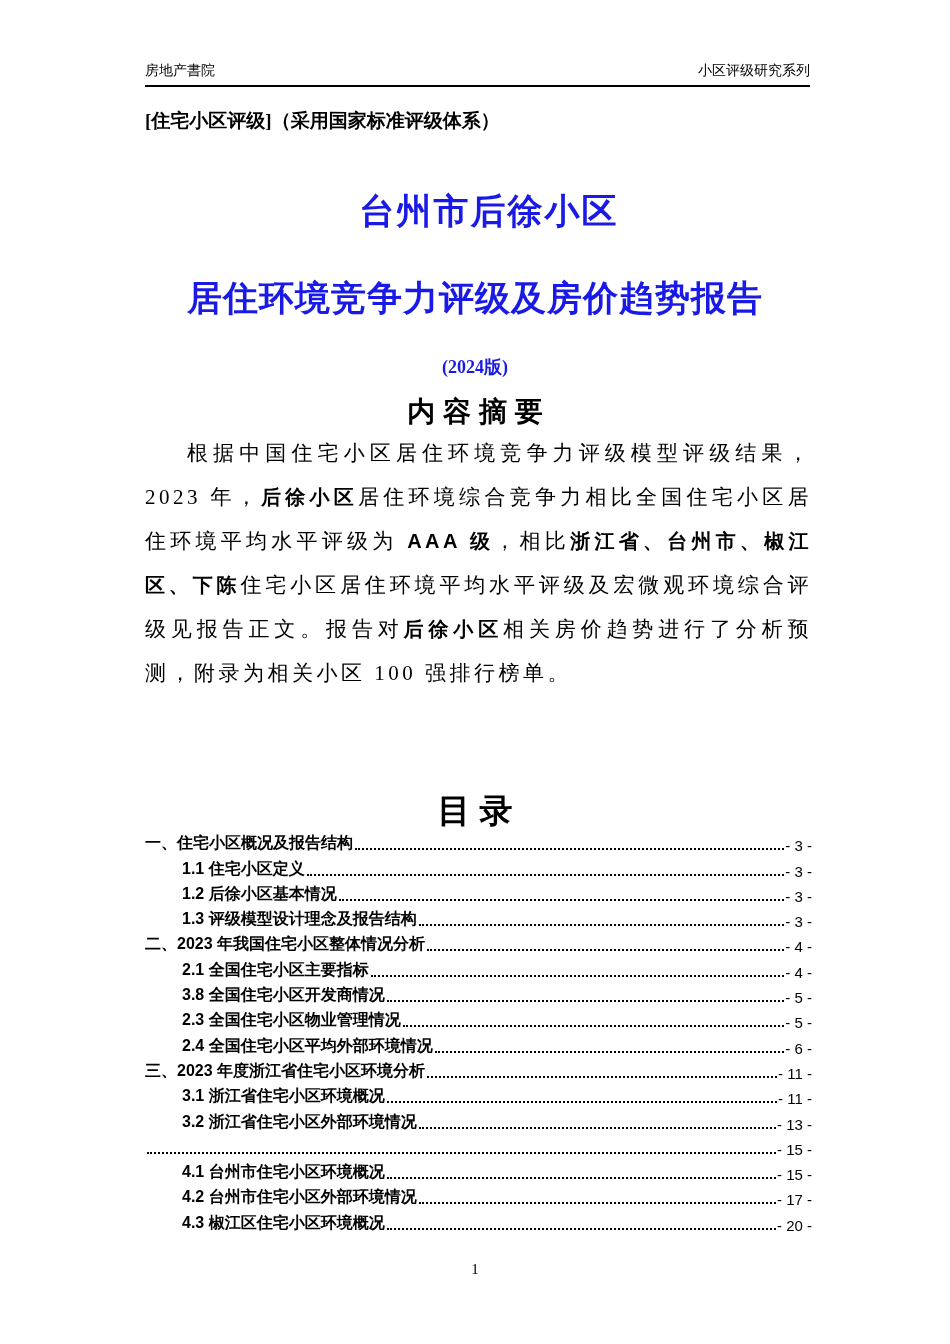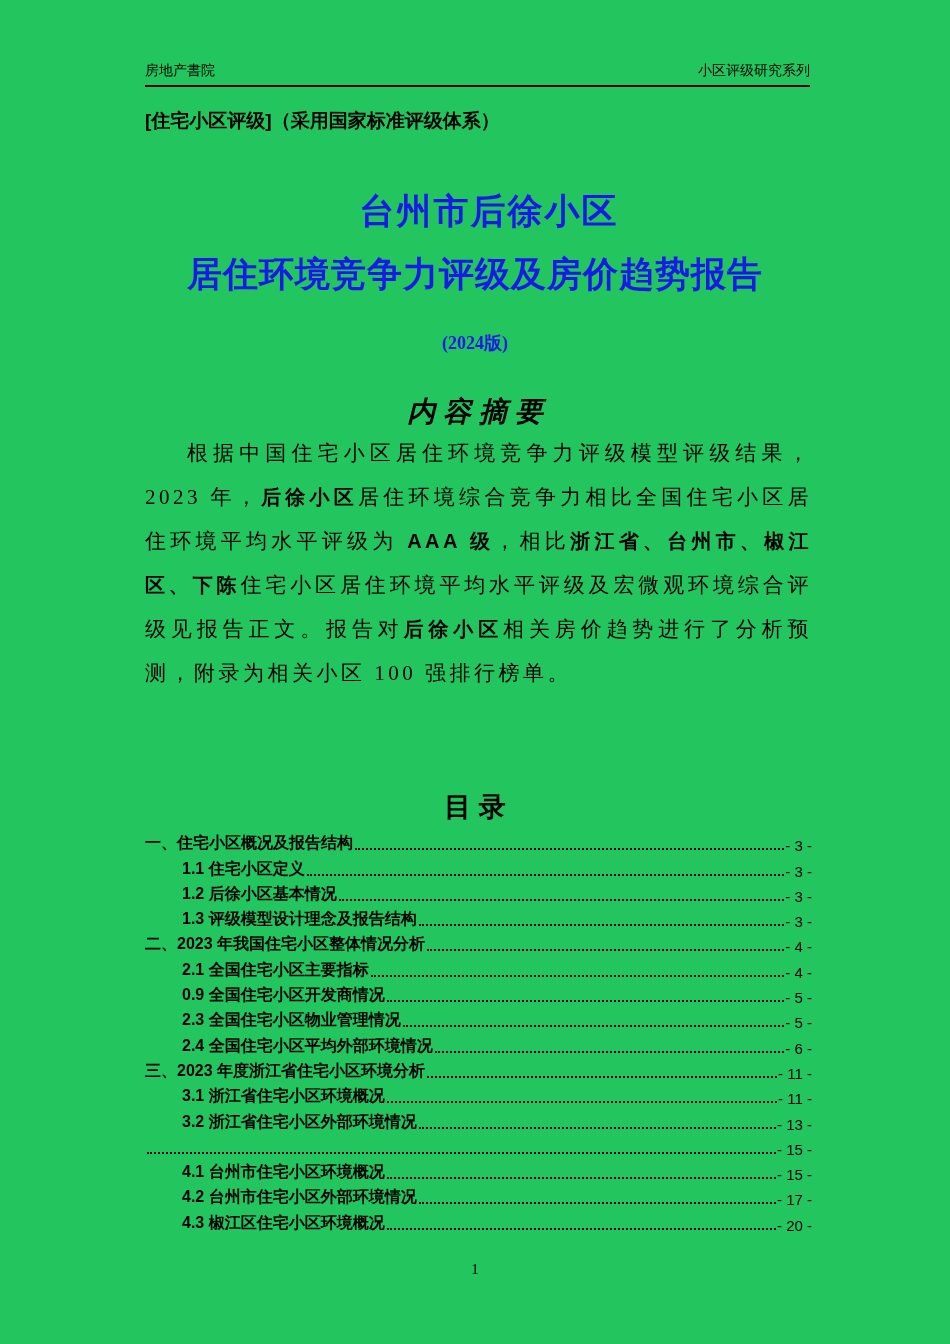--- a/index.html
+++ b/index.html
@@ -3,79 +3,78 @@
 <meta charset="utf-8">
 <style>
   :root { --title-color: #1a1ae6; }
   * { margin: 0; padding: 0; box-sizing: border-box; }
   html, body { background: #888; }
   .page {
     position: relative;
     width: 950px;
     height: 1344px;
     margin: 0 auto;
-    background: #22c55e;
+    background: #ffffff;
     color: #000;
     font-family: "Liberation Serif", "DejaVu Serif", serif;
     overflow: hidden;
   }
   .doc-header {
     position: absolute;
     left: 145px; right: 140px; top: 62px;
     display: flex;
     justify-content: space-between;
     align-items: flex-end;
     font-family: "Liberation Sans", "DejaVu Sans", sans-serif;
     font-size: 14px;
     padding-bottom: 5px;
     border-bottom: 2px solid #000;
   }
   .bracket-line {
     position: absolute;
     left: 145px; top: 108px;
-    font-family: Liberation Sans, sans-serif;
+    font-family: Liberation Serif, serif;
     font-size: 19px;
     font-weight: bold;
   }
   .title-block {
     position: absolute;
     left: 0; right: 0; top: 188px;
     text-align: center;
     color: var(--title-color);
     font-weight: bold;
   }
   .title-line1 { font-size: 35px; letter-spacing: 2px; margin-left: 28px; }
-  .title-line2 { font-size: 35px; letter-spacing: 1px; margin-top: 16px; }
+  .title-line2 { font-size: 35px; letter-spacing: 1px; margin-top: 40px; }
   .title-line3 { font-size: 18px; margin-top: 33px; }
   .summary-heading {
     position: absolute;
     left: 0; right: 0; top: 393px;
     text-align: center;
     font-family: "Liberation Sans", "DejaVu Sans", sans-serif;
     font-size: 28px;
     font-weight: bold;
-    font-style: italic;
   }
   .summary-para {
     position: absolute;
     left: 145px; top: 431px;
     width: 667px;
     font-size: 21px;
     line-height: 44px;
     letter-spacing: 3.5px;
     text-align: justify;
     text-indent: 2em;
   }
   .summary-para b { font-family: "Liberation Sans", "DejaVu Sans", sans-serif; font-size: 20px; }
   .toc-heading {
     position: absolute;
     left: 0; right: 0; top: 789px;
     text-align: center;
     font-family: "Liberation Sans", "DejaVu Sans", sans-serif;
-    font-size: 27px;
+    font-size: 33px;
     font-weight: bold;
   }
   .toc {
     position: absolute;
     left: 145px; top: 829px;
     width: 667px;
     text-align: right;
   }
   .toc-row {
     display: flex;
@@ -153,21 +152,21 @@
         <span class="toc-label">二、2023 年我国住宅小区整体情况分析</span>
         <span class="toc-dots"></span>
         <span class="toc-page">- 4 -</span>
       </a>
       <a class="toc-row lvl1">
         <span class="toc-label">2.1 全国住宅小区主要指标</span>
         <span class="toc-dots"></span>
         <span class="toc-page">- 4 -</span>
       </a>
       <a class="toc-row lvl1">
-        <span class="toc-label">0.9 全国住宅小区开发商情况</span>
+        <span class="toc-label">3.8 全国住宅小区开发商情况</span>
         <span class="toc-dots"></span>
         <span class="toc-page">- 5 -</span>
       </a>
       <a class="toc-row lvl1">
         <span class="toc-label">2.3 全国住宅小区物业管理情况</span>
         <span class="toc-dots"></span>
         <span class="toc-page">- 5 -</span>
       </a>
       <a class="toc-row lvl1">
         <span class="toc-label">2.4 全国住宅小区平均外部环境情况</span>

